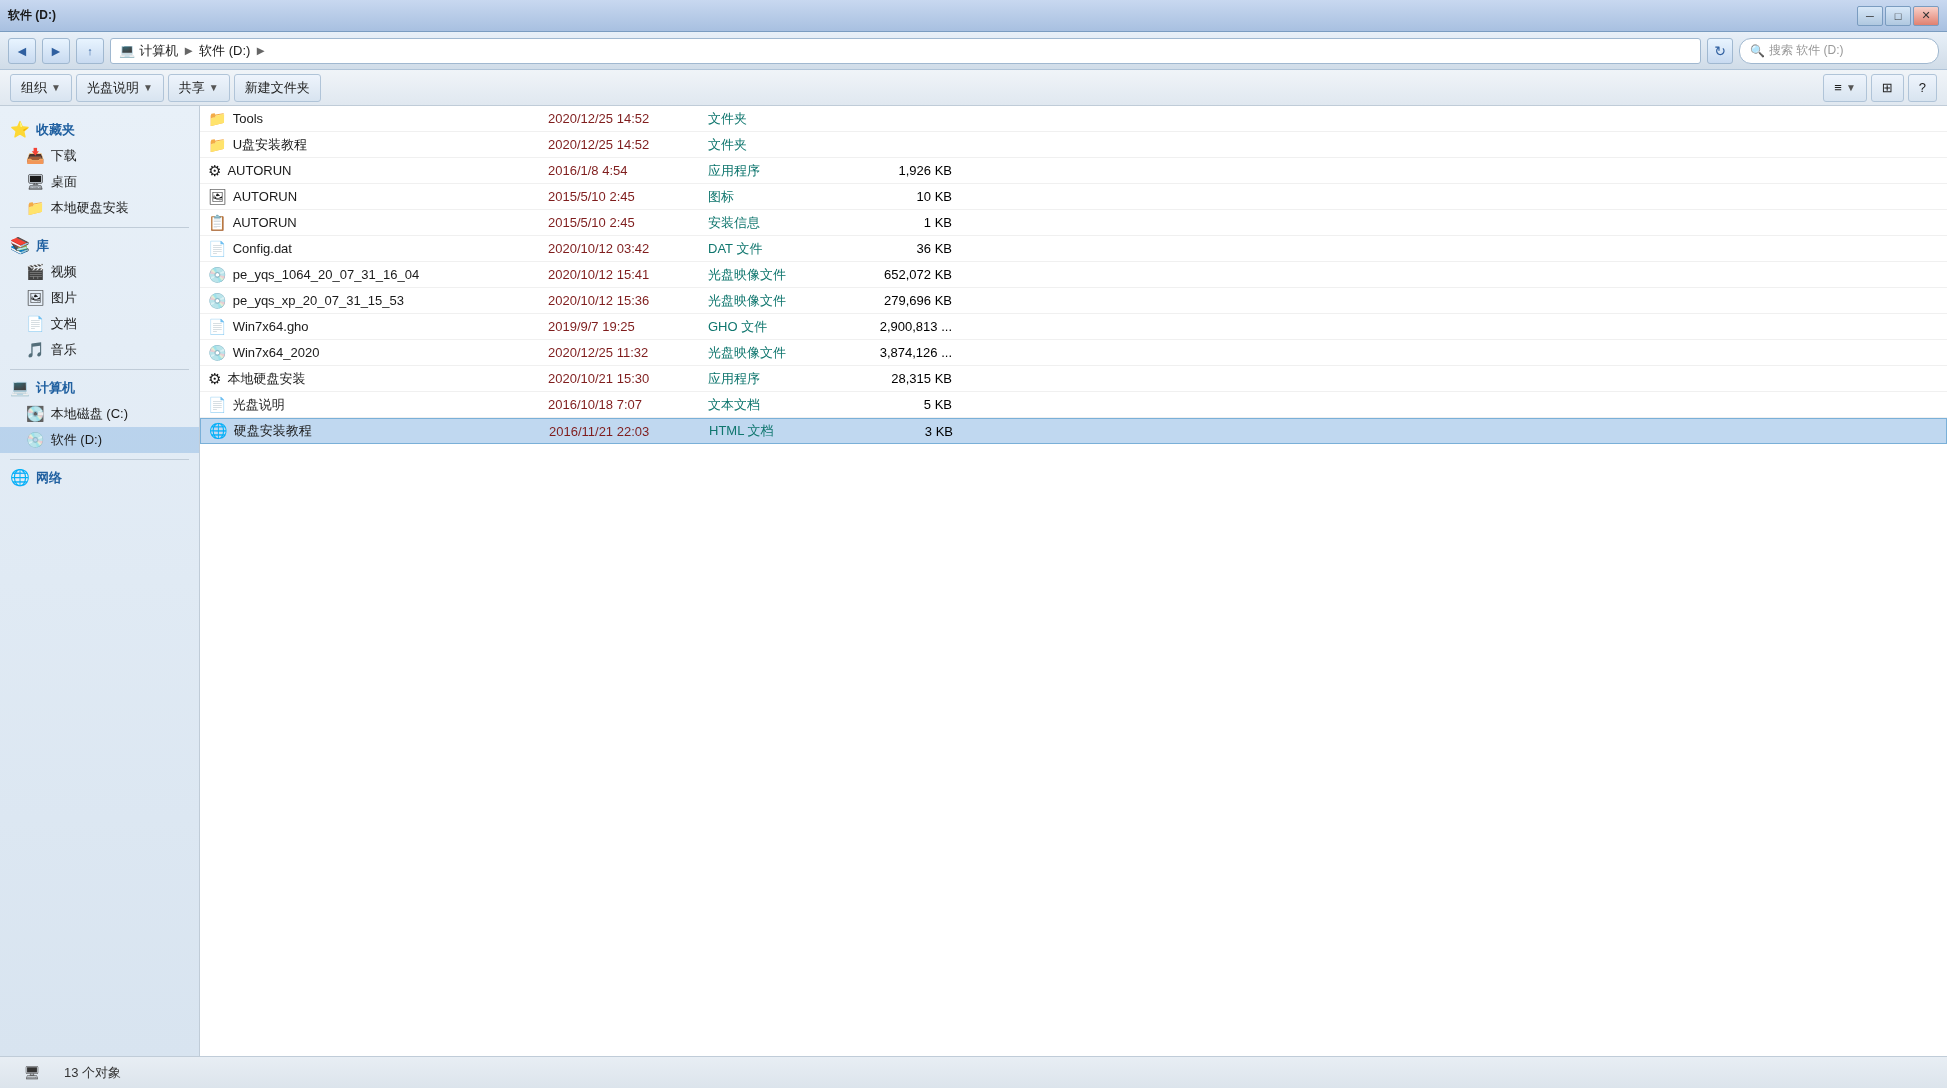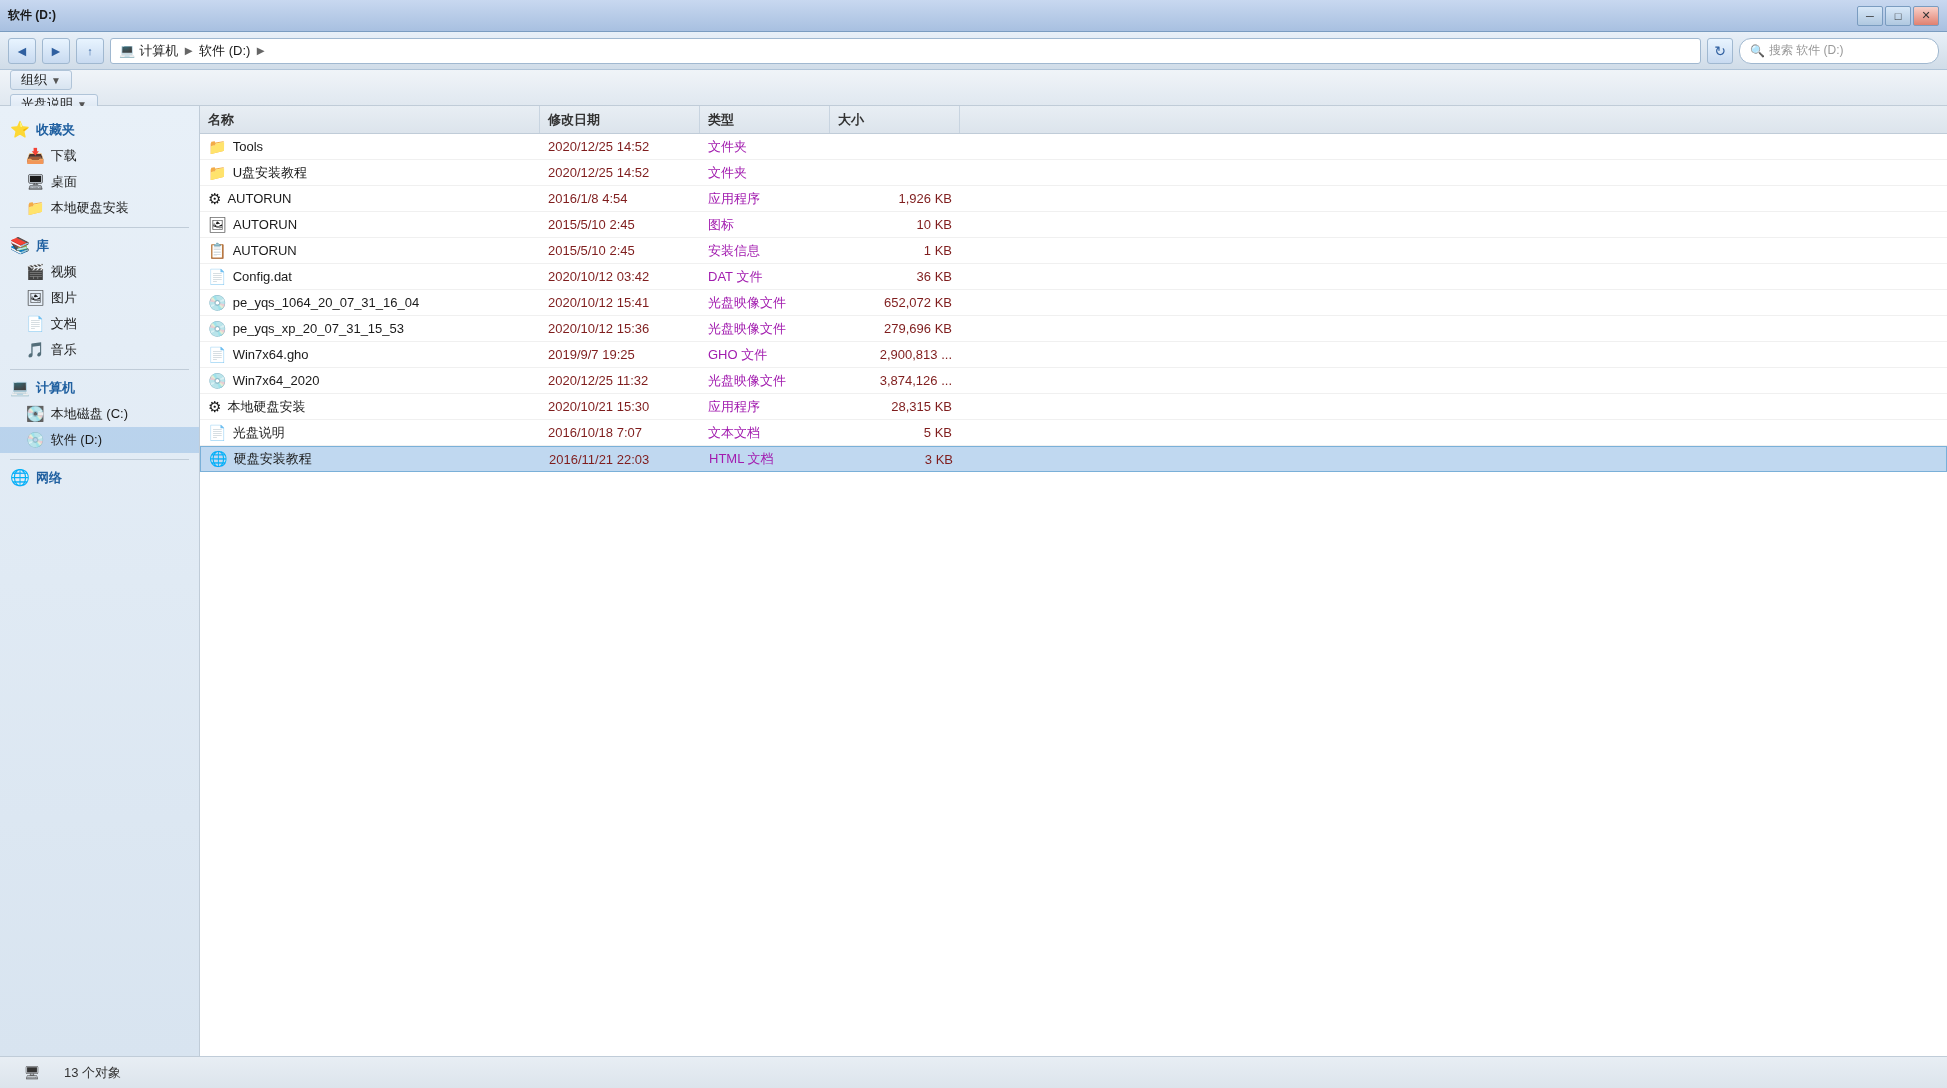--- a/index.html
+++ b/index.html
@@ -108,25 +108,24 @@
       justify-content: center;
       font-size: 14px;
       color: #3060a0;
     }
 
     
     .toolbar {
       height: 36px;
       background: linear-gradient(to bottom, #f0f4f8 0%, #e0e8f0 100%);
       display: flex;
-      align-items: flex-start;
+      align-items: center;
       padding: 0 10px;
       gap: 4px;
       border-bottom: 1px solid #c0ccd8;
-      flex-direction: column;
     }
     .toolbar-btn {
       height: 28px;
       padding: 0 10px;
       border: 1px solid #b0c4d8;
       background: linear-gradient(to bottom, #eef4fc, #d8e4f0);
       border-radius: 3px;
       cursor: pointer;
       display: flex;
       align-items: center;
@@ -246,22 +245,22 @@
       color: #1a1a1a;
       white-space: nowrap;
       overflow: hidden;
       text-overflow: ellipsis;
       display: flex;
       align-items: center;
       height: 100%;
     }
     .file-cell.name { width: 340px; gap: 6px; }
     .file-cell.date { width: 160px; color: #7f1d1d; }
-    .file-cell.type { width: 130px; color: #a21caf; }
-    .file-cell.size { width: 130px; color: #7f1d1d; text-align: center; justify-content: flex-end; }
+    .file-cell.type { width: 130px; color: #0f766e; }
+    .file-cell.size { width: 130px; color: #000000; text-align: center; justify-content: flex-end; }
     .file-icon { font-size: 15px; flex-shrink: 0; }
 
     
     .status-bar {
       height: 32px;
       background: linear-gradient(to bottom, #e8eef4, #dce4ec);
       border-top: 1px solid #c0ccd8;
       display: flex;
       align-items: center;
       padding: 0 12px;
@@ -409,34 +408,20 @@
     <div class="sidebar-section">
       <div class="sidebar-section-header">
         <span class="icon">🌐</span>
         <span>网络</span>
       </div>
     </div>
   </div>
 
   <div class="file-area">
 
-    <div class="file-list-header">
-      <div class="col-header col-name">
-        <span>名称</span>
-      </div>
-      <div class="col-header col-date">
-        <span>修改日期</span>
-      </div>
-      <div class="col-header col-type">
-        <span>类型</span>
-      </div>
-      <div class="col-header col-size">
-        <span>大小</span>
-      </div>
-    </div>
 
     <div class="file-list" id="file-list-container">
     <div class="file-row">
           <div class="file-cell name">
             <span class="file-icon">📁</span>
             <span>Tools</span>
           </div>
           <div class="file-cell date">2020/12/25 14:52</div>
           <div class="file-cell type">文件夹</div>
           <div class="file-cell size"></div>

